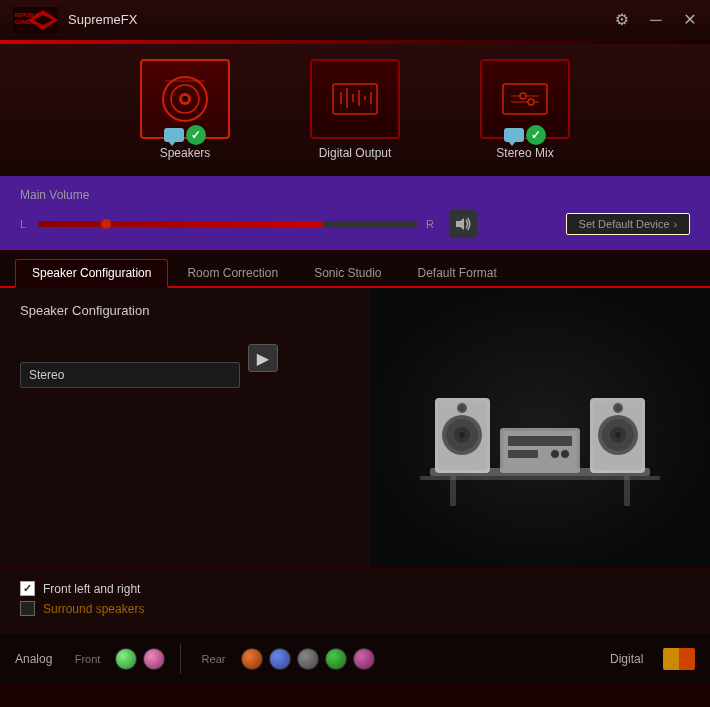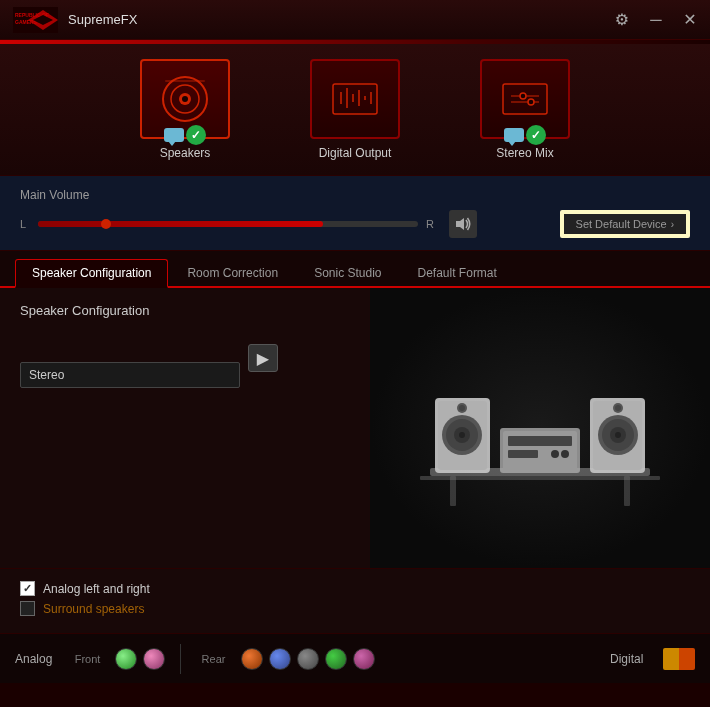--- a/index.html
+++ b/index.html
@@ -136,21 +136,21 @@
       display: flex;
       align-items: center;
       justify-content: center;
       color: white;
       font-size: 12px;
       font-weight: bold;
     }
 
     
     .volume-section {
-      background: #0f172a;
+      background: #4c1d95;
       padding: 12px 20px;
       border-bottom: 1px solid #2a0000;
     }
     .volume-label {
       font-size: 12px;
       color: #999;
       margin-bottom: 8px;
     }
     .volume-row {
       display: flex;
@@ -192,21 +192,21 @@
       border-radius: 3px;
       display: flex;
       align-items: center;
       justify-content: center;
       cursor: pointer;
       margin-left: 5px;
     }
     .set-default-btn {
       margin-left: auto;
       background: #222;
-      border: 4px solid #fef9c3;
+      border: 1px solid #fef9c3;
       color: #999;
       font-size: 11px;
       padding: 4px 12px;
       cursor: pointer;
       border-radius: 2px;
       display: flex;
       align-items: center;
       gap: 4px;
     }
     .set-default-btn .arrow { font-size: 10px; }
@@ -580,21 +580,21 @@
         <circle cx="218" cy="80" r="5" fill="#555"></circle>
         <circle cx="218" cy="80" r="3" fill="#444"></circle>
       </svg>
     </div>
   </div>
 </div>
 
 <div class="fullrange-section">
   <div class="checkbox-row">
     <div class="checkbox-custom checked"></div>
-    <span class="checkbox-label">Analog left and right</span>
+    <span class="checkbox-label">Front left and right</span>
   </div>
   <div class="checkbox-row">
     <div class="checkbox-custom"></div>
     <span class="checkbox-label disabled">Surround speakers</span>
   </div>
 </div>
 
 <div class="bottom-bar">
   <span class="bottom-label">Analog</span>
   <span class="section-label">Front</span>

